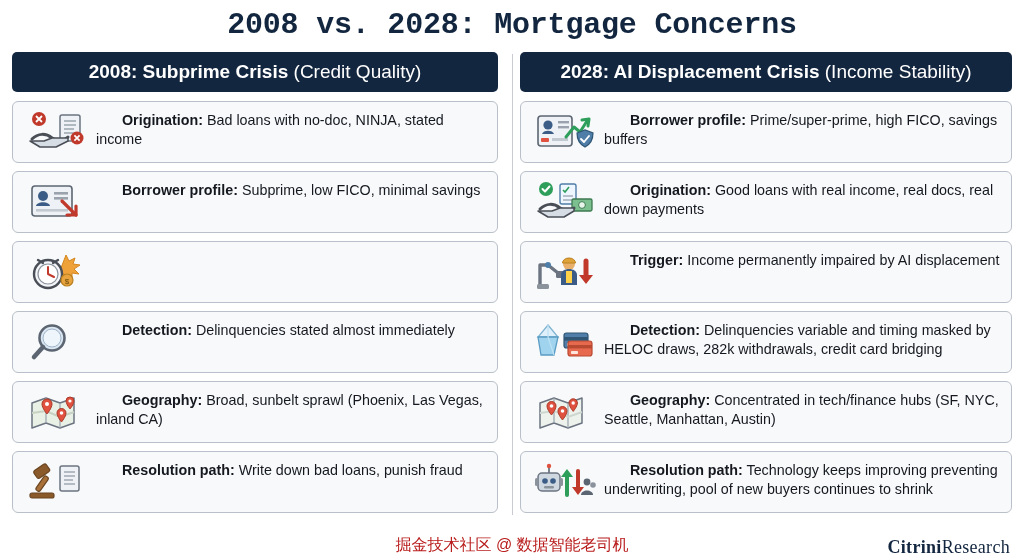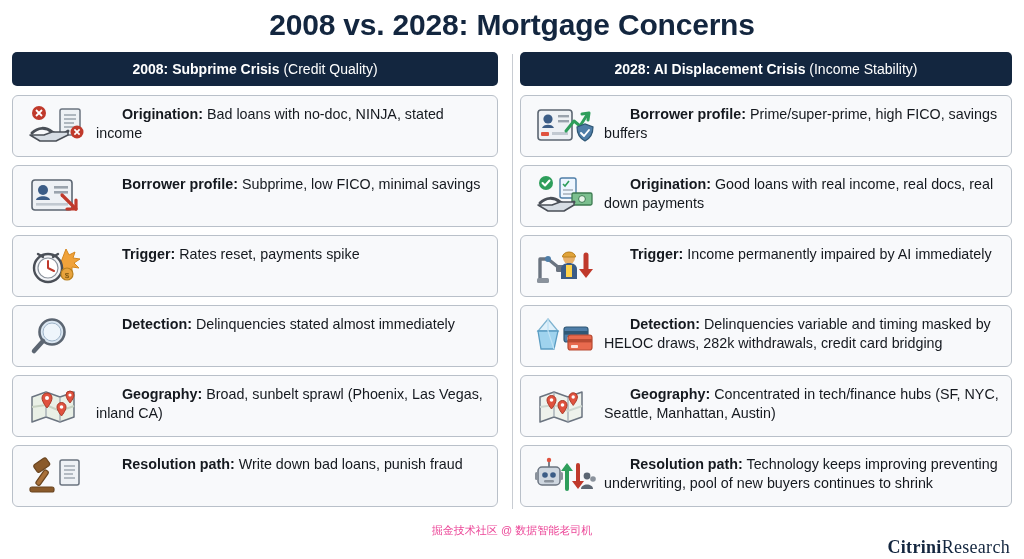--- a/index.html
+++ b/index.html
@@ -14,21 +14,21 @@
     overflow: hidden;
     position: relative;
   }
   .page-title {
     text-align: center;
     font-size: 30px;
     font-weight: bold;
     color: #13263f;
     letter-spacing: -0.2px;
     margin: 8px 0 10px 0;
-    font-family: Liberation Sans, sans-serif;
+    font-family: Liberation Mono, monospace;
   }
   .columns {
     display: flex;
     flex-direction: row;
     padding: 0 12px;
     box-sizing: border-box;
     position: relative;
   }
   .col {
     width: 50%;
@@ -43,21 +43,21 @@
     bottom: 6px;
     width: 1px;
     background: #c8ccd2;
   }
   .col-header {
     background: #13263f;
     color: #ffffff;
     text-align: center;
     padding: 9px 6px;
     border-radius: 5px;
-    font-size: 14px;
+    font-size: 19px;
     margin-bottom: 9px;
   }
   .col-header .bold { font-weight: bold; }
   .col-header .light { font-weight: normal; }
   .card {
     display: flex;
     align-items: flex-start;
     border: 1px solid #b9c0c9;
     border-radius: 6px;
     background: #f8f9fb;
@@ -91,23 +91,23 @@
     color: #13263f;
     font-family: "Liberation Serif", serif;
     letter-spacing: 0.3px;
   }
   .brand .b1 { font-weight: bold; }
   .brand .b2 { font-weight: normal; }
   .wm {
     position: absolute;
     left: 50%;
     transform: translateX(-50%);
-    bottom: 21px;
-    font-size: 11px;
-    color: #ec4899;
+    bottom: 3px;
+    font-size: 16px;
+    color: #b91c1c;
     white-space: nowrap;
   }
 </style>
 </head>
 <body>
 
 <div class="page-title">2008 vs. 2028: Mortgage Concerns</div>
 
 <div class="columns">
 
@@ -163,23 +163,20 @@
         <svg width="62" height="42" viewBox="0 0 62 42">
           <path d="M40 4 l3 6 6-3 -2 6 7 1 -6 4 5 5 -7 -1 0 7 -4 -5 -4 5 -1 -7 -6 1 4 -6z" fill="#f0a23a" stroke="#d4871f" stroke-width="1"></path>
           <circle cx="22" cy="23" r="14" fill="#f3f5f8" stroke="#4a4f57" stroke-width="2.4"></circle>
           <circle cx="22" cy="23" r="10" fill="#ffffff" stroke="#8a929c" stroke-width="1.2"></circle>
           <path d="M22 23 L22 16 M22 23 L28 26" stroke="#c0392b" stroke-width="2" stroke-linecap="round"></path>
           <path d="M12 9 L17 12 M32 9 L27 12" stroke="#4a4f57" stroke-width="2.4" stroke-linecap="round"></path>
           <circle cx="41" cy="29" r="6" fill="#e8a33d" stroke="#b9801f" stroke-width="1.2"></circle>
           <text x="41" y="32.5" font-size="8" text-anchor="middle" fill="#6b4a08" font-family="Liberation Sans, sans-serif">$</text>
         </svg>
       </span>
-      <span class="text">
-        <b>Trigger:</b><span> Rates reset, payments spike</span>
-      </span>
     </div>
 
     <div class="card">
       <span class="icon">
         <svg width="62" height="42" viewBox="0 0 62 42">
           <circle cx="26" cy="17" r="12.5" fill="#dbe7f2" stroke="#5c6672" stroke-width="2.6"></circle>
           <circle cx="26" cy="17" r="9" fill="#eef5fb" stroke="#9fb4c8" stroke-width="1"></circle>
           <path d="M17 26 L8 36" stroke="#5c6672" stroke-width="4.5" stroke-linecap="round"></path>
         </svg>
       </span>
@@ -282,21 +279,21 @@
           <rect x="22" y="20" width="8" height="7" rx="1.5" fill="#6b7480"></rect>
           <circle cx="35" cy="13" r="6" fill="#e8b06a"></circle>
           <path d="M28.5 12 a6.5 5 0 0 1 13 0 z" fill="#e0a33a" stroke="#b9801f" stroke-width="1"></path>
           <path d="M27 34 L27 24 c0 -4 4 -6 8 -6 c4 0 8 2 8 6 l0 10 z" fill="#3b5c86"></path>
           <rect x="32" y="20" width="6" height="12" fill="#ffd24a"></rect>
           <path d="M52 10 L52 28" stroke="#c0392b" stroke-width="5" stroke-linecap="round"></path>
           <path d="M45 24 L52 33 L59 24 Z" fill="#c0392b"></path>
         </svg>
       </span>
       <span class="text">
-        <b>Trigger:</b><span> Income permanently impaired by AI immediately</span>
+        <b>Trigger:</b><span> Income permanently impaired by AI displacement</span>
       </span>
     </div>
 
     <div class="card">
       <span class="icon">
         <svg width="62" height="42" viewBox="0 0 62 42">
           <path d="M14 4 L24 16 L4 16 Z" fill="#dff0fa" stroke="#7fb3d0" stroke-width="1.3"></path>
           <path d="M4 16 L24 16 L20 34 L7 34 Z" fill="#9fd3ee" stroke="#5a9cc2" stroke-width="1.3"></path>
           <path d="M14 4 L14 16 L20 34" fill="none" stroke="#bfe2f5" stroke-width="1.2"></path>
           <rect x="30" y="12" width="24" height="15" rx="2.5" fill="#4f7ea8" stroke="#2f5775" stroke-width="1.2"></rect>

